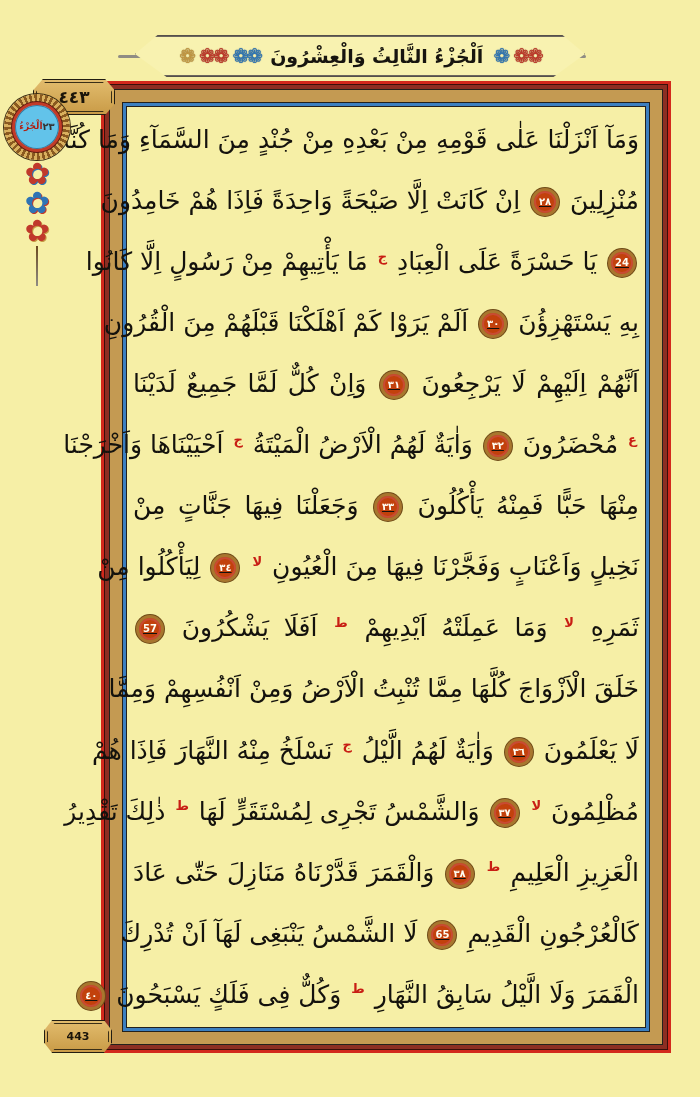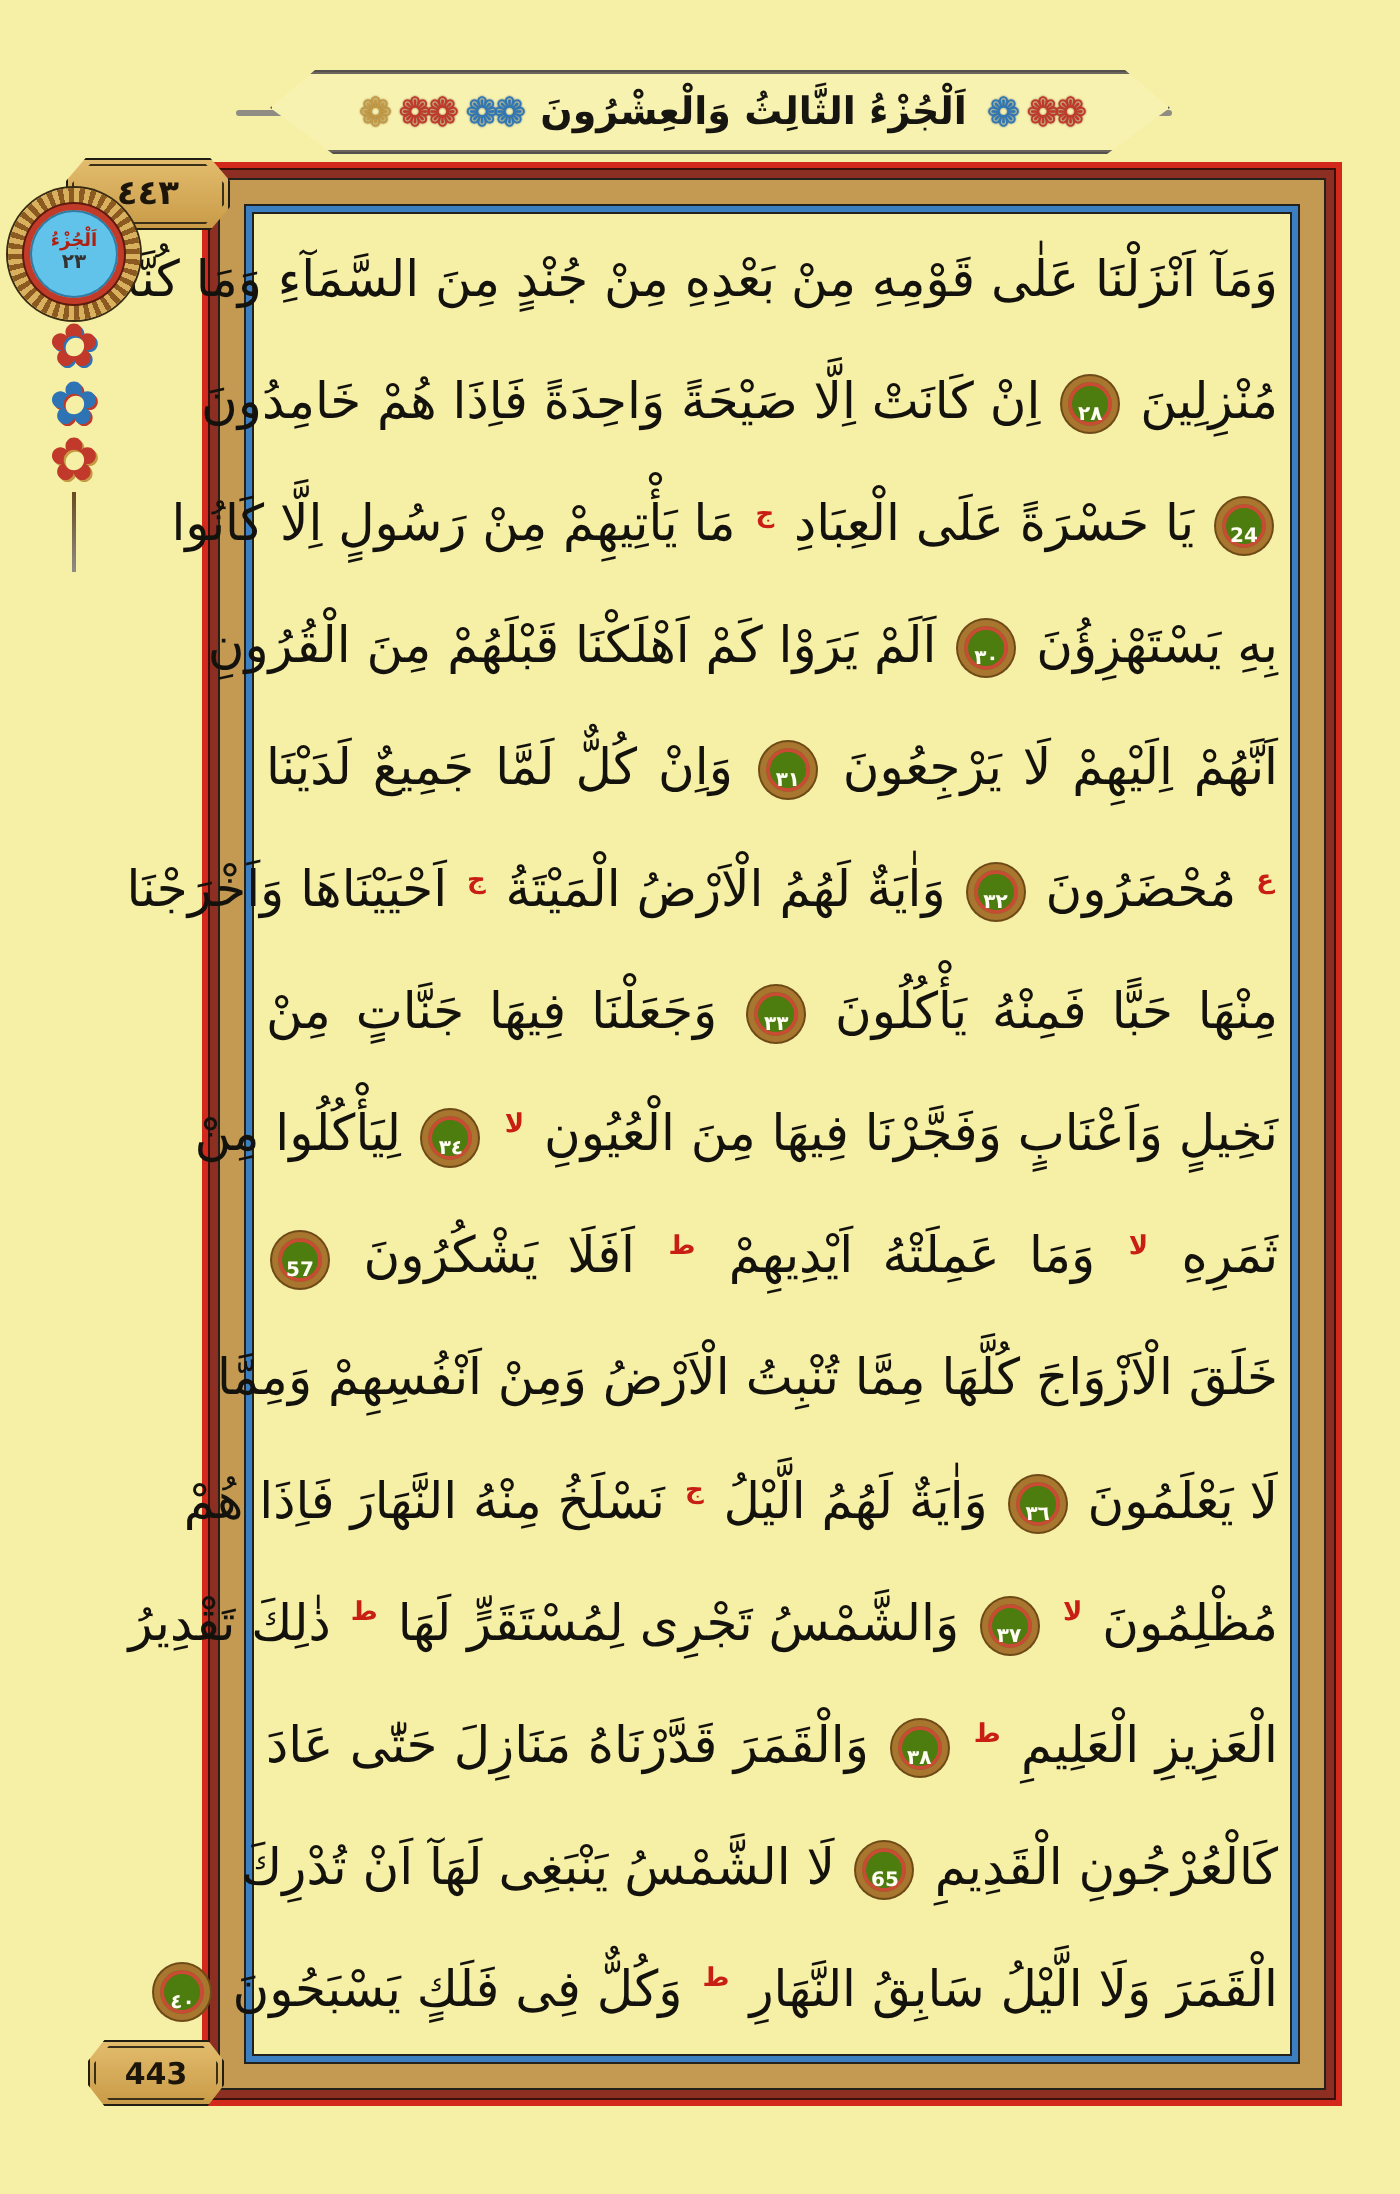--- a/index.html
+++ b/index.html
@@ -50,60 +50,60 @@
   }
 
   
   .qline{
     direction:rtl;text-align:justify;text-align-last:justify;
     font-size:25px;line-height:1.25;color:#14120d;white-space:nowrap;
   }
   .qline .txt{font-weight:500;}
   .waqf{color:#c81e14;font-size:13px;vertical-align:super;font-weight:bold;margin:0 2px;}
   .aya{
-    display:inline-flex;align-items:flex-end;justify-content:center;
+    display:inline-flex;align-items:center;justify-content:center;
     width:22px;height:22px;border-radius:50%;
-    background:#4d7c0f;
+    background:#c2410c;
     border:3px solid #a8762e;
     box-shadow:0 0 0 1px #6e4a17, inset 0 0 0 2px #c84b33;
-    vertical-align:middle;margin:0 3px;
+    vertical-align:middle;margin:0 3px;text-decoration:underline;
   }
   .aya-n{
     font-size:10px;font-weight:bold;color:#fffdf2;line-height:1;direction:rtl;
   }
 
   
   .badge{
     position:absolute;z-index:4;background:linear-gradient(180deg,#e2bc6d,#c99b47);
     display:flex;align-items:center;justify-content:center;
     clip-path:polygon(12% 0,88% 0,100% 32%,100% 68%,88% 100%,12% 100%,0 68%,0 32%);
     box-shadow:inset 0 0 0 2px #2a2категория114;
     border:1px solid #221d12;
   }
   .badge-top{left:33px;top:79px;width:80px;height:34px;}
   .badge-bottom{left:44px;top:1020px;width:66px;height:31px;}
   .badge span{font-weight:bold;color:#1b150a;}
   .badge-top span{font-size:17px;}
-  .badge-bottom span{font-size:15px;}
+  .badge-bottom span{font-size:11px;}
   .badge::before{content:"";position:absolute;inset:2px;
     clip-path:polygon(12% 0,88% 0,100% 32%,100% 68%,88% 100%,12% 100%,0 68%,0 32%);
     border:1px solid #3a2f17;pointer-events:none;}
 
   
   .medallion{
     position:absolute;left:4px;top:94px;width:66px;height:66px;border-radius:50%;
     z-index:4;
     background:repeating-conic-gradient(#d9b05e 0deg 5deg,#8a5a20 5deg 10deg);
     box-shadow:0 0 0 1px #3a2c12;
     display:flex;align-items:center;justify-content:center;
   }
   .medallion-inner{
     width:44px;height:44px;border-radius:50%;background:#62c3ea;
     border:3px solid #c23b28;box-shadow:0 0 0 1px #5d1b10, inset 0 0 0 1px #2f7ba4;
-    display:flex;flex-direction:column;align-items:center;justify-content:center;
+    display:flex;flex-direction:row;align-items:center;justify-content:center;
   }
   .medallion-label{font-size:9px;font-weight:bold;color:#b01f10;line-height:1.1;direction:rtl;}
   .medallion-num{font-size:10px;font-weight:bold;color:#333;line-height:1;}
 
   
   .tail{
     position:absolute;left:17px;top:160px;width:40px;z-index:3;
     display:flex;flex-direction:column;align-items:center;gap:-2px;
   }
   .tail .flower{font-size:30px;line-height:0.95;}

